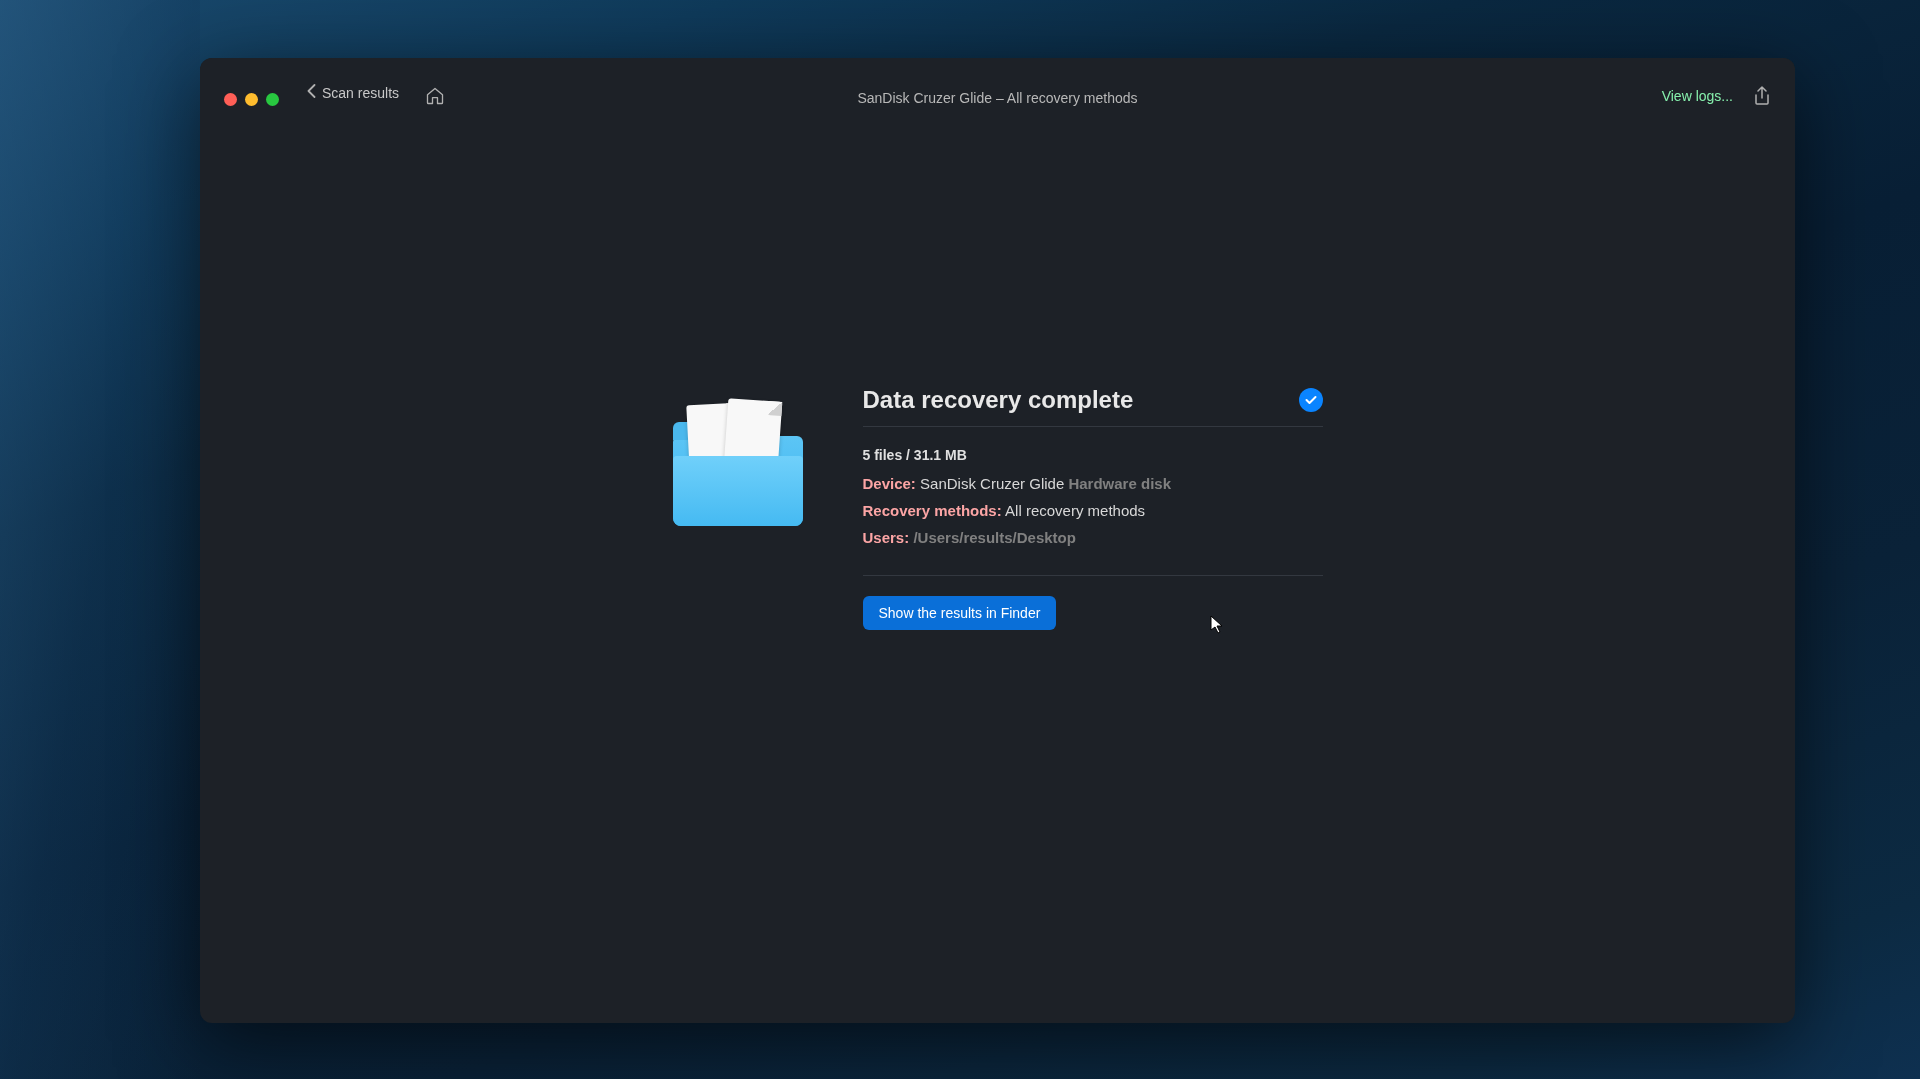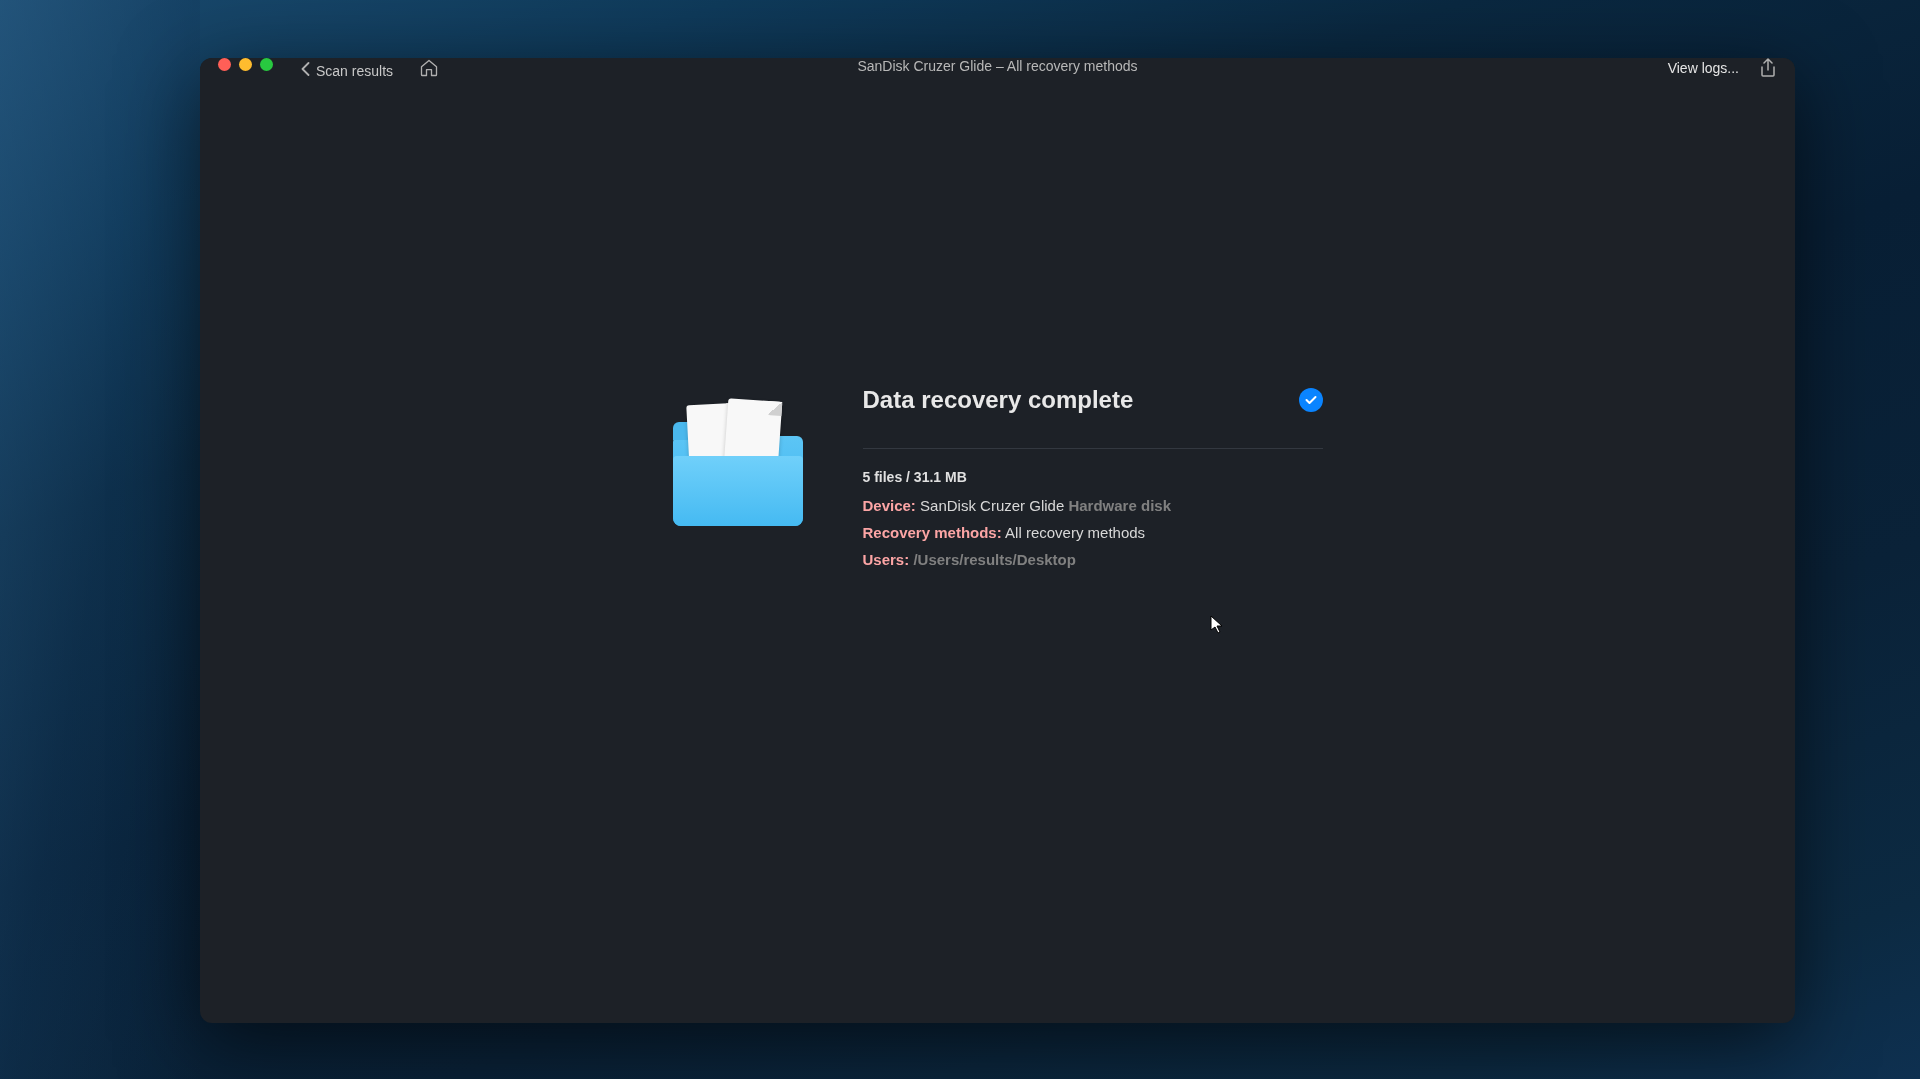--- a/index.html
+++ b/index.html
@@ -54,22 +54,22 @@
       border-radius: 12px;
       box-shadow: 0 20px 80px rgba(0, 0, 0, 0.6);
       overflow: hidden;
       display: flex;
       flex-direction: column;
     }
     
     .title-bar {
       height: 48px;
       display: flex;
-      align-items: flex-start;
-      padding: 0 18px;
+      align-items: flex-end;
+      padding: 0 24px;
       background: #1d2127;
       position: relative;
     }
     
     .traffic-lights {
       display: flex;
       gap: 8px;
       align-items: center;
     }
     
@@ -125,21 +125,21 @@
     }
     
     .title-bar-right {
       margin-left: auto;
       display: flex;
       align-items: center;
       gap: 20px;
     }
     
     .view-logs {
-      color: #e5e5e5;
+      color: #86efac;
       font-size: 14px;
       cursor: pointer;
     }
     
     .share-icon {
       color: #b0b0b0;
       cursor: pointer;
       display: flex;
       align-items: center;
     }
@@ -237,21 +237,21 @@
     }
     
     .recovery-info {
       width: 460px;
     }
     
     .recovery-header {
       display: flex;
       align-items: center;
       justify-content: space-between;
-      padding-bottom: 34px;
+      padding-bottom: 12px;
       border-bottom: 1px solid #333840;
     }
     
     .recovery-title {
       color: #e8e8e8;
       font-size: 24px;
       font-weight: 700;
     }
     
     .check-badge {
@@ -395,20 +395,23 @@
         <div class="detail-row">
           <span class="detail-label">Recovery methods:</span>
           <span class="detail-value">All recovery methods</span>
         </div>
 
         <div class="detail-row">
           <span class="detail-label">Users:</span>
           <span class="detail-meta">/Users/results/Desktop</span>
         </div>
 
+        <div class="action-section">
+          <button class="finder-button">Show the results in Finder</button>
+        </div>
       </div>
     </div>
   </div>
 </div>
 
 <div class="cursor">
   <svg width="16" height="20" viewBox="0 0 16 20">
     <path d="M1 1 L1 15 L5 12 L8 18 L10 17 L7 11 L12 11 Z" fill="white" stroke="black" stroke-width="1"></path>
   </svg>
 </div>

